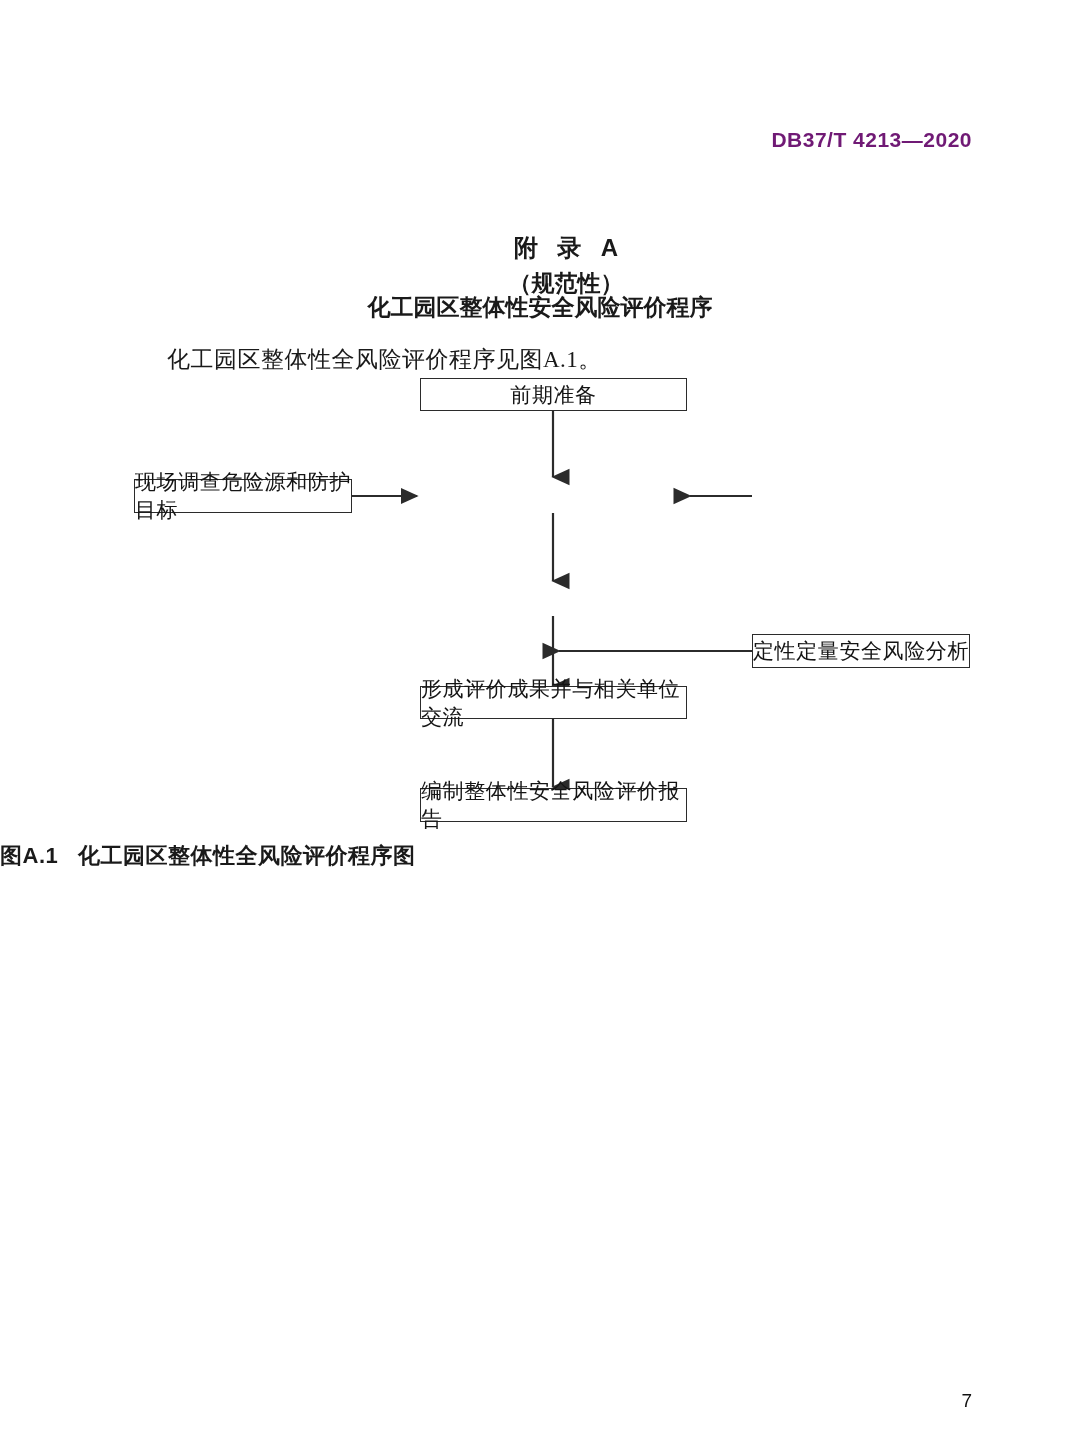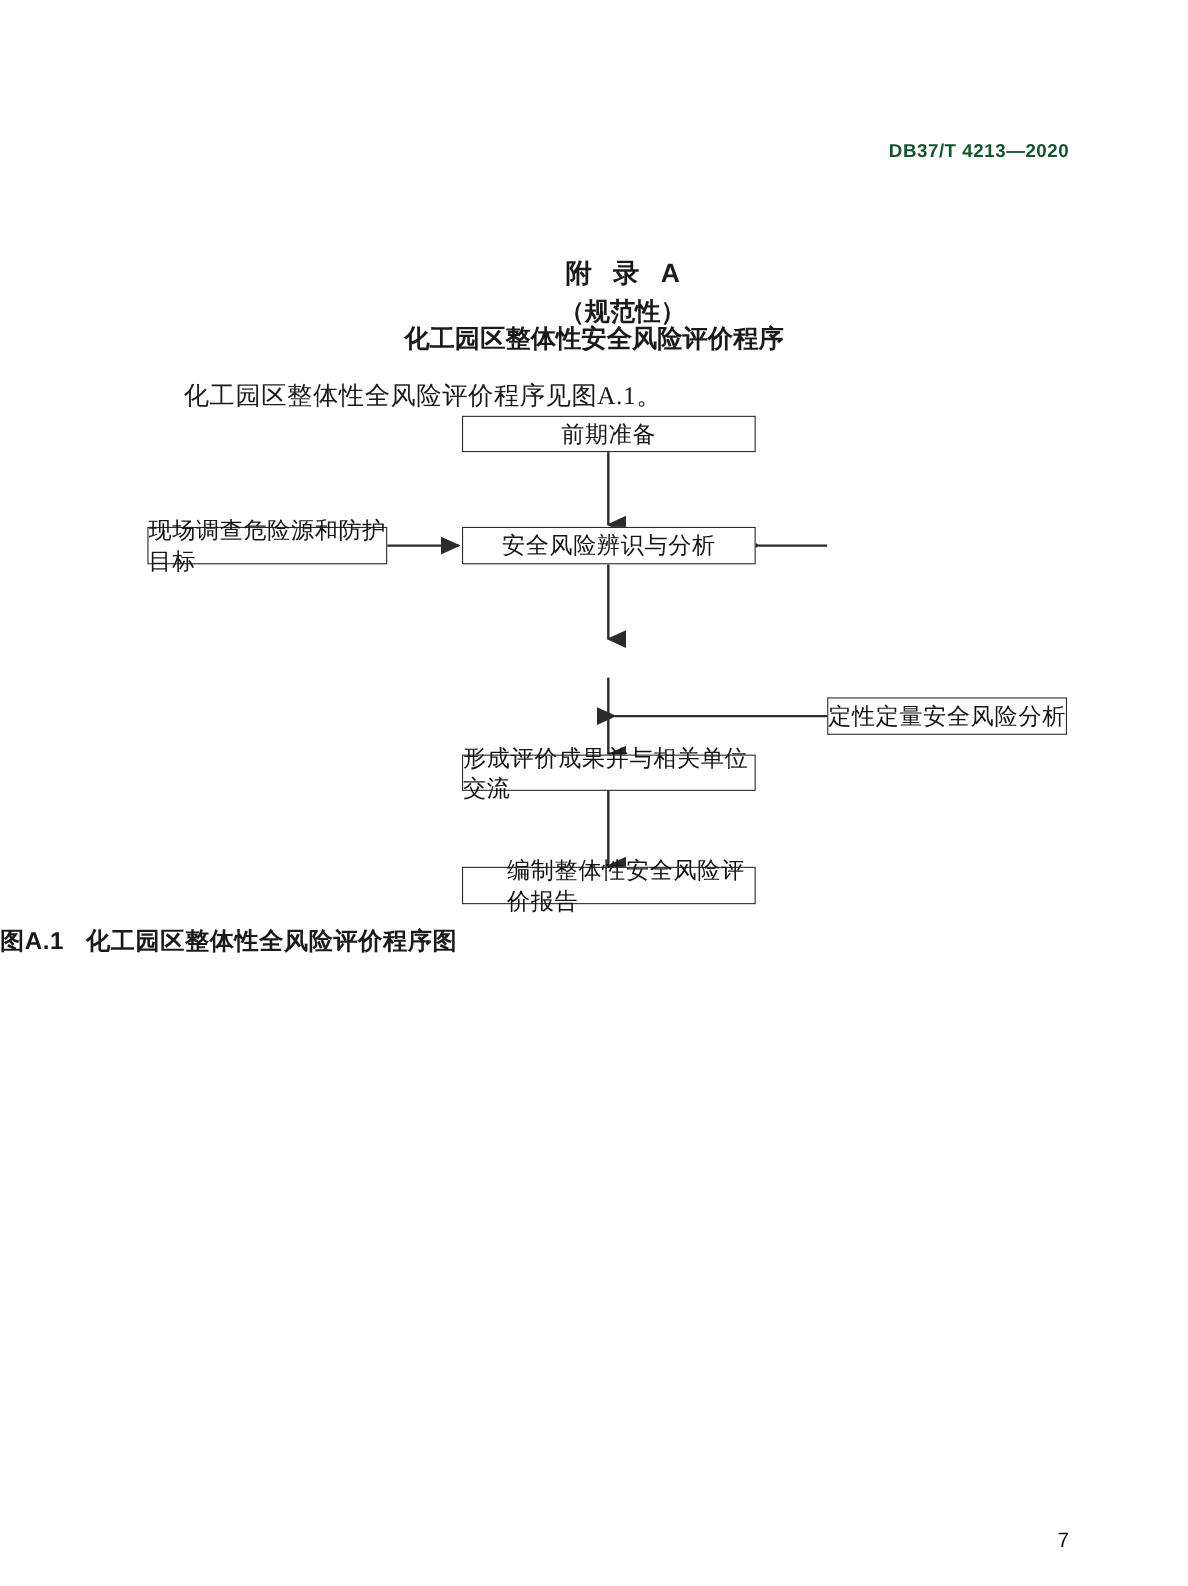--- a/index.html
+++ b/index.html
@@ -18,24 +18,24 @@
     background: #ffffff;
     overflow: hidden;
   }
 
   
   .page-header {
     position: absolute;
     top: 128px;
     right: 108px;
     font-family: "Liberation Sans", "DejaVu Sans", sans-serif;
-    font-size: 17px;
+    font-size: 21px;
     font-weight: 600;
     letter-spacing: 0.5px;
-    color: #14532d;
+    color: #701a75;
     white-space: pre;
   }
   .page-number {
     position: absolute;
     bottom: 30px;
     right: 108px;
     font-family: "Liberation Sans", "DejaVu Sans", sans-serif;
     font-size: 19px;
     color: #111;
   }
@@ -161,27 +161,26 @@
 
     <line x1="752" y1="651" x2="559" y2="651" stroke="#2b2b2b" stroke-width="2.2" marker-end="url(#arrow-left)"></line>
 
     <line x1="553" y1="719" x2="553" y2="787" stroke="#2b2b2b" stroke-width="2.2" marker-end="url(#arrow-down)"></line>
   </svg>
 
   <div class="node" style="left:134px; top:479px; width:218px; height:34px;">现场调查危险源和防护目标</div>
 
   <div class="node" style="left:420px; top:378px; width:267px; height:33px;">前期准备</div>
 
-  <div class="node" style="left:420px; top:479px; width:267px; height:34px;">安全风险辨识与分析</div>
 
 
 
   <div class="node" style="left:752px; top:634px; width:218px; height:34px;">定性定量安全风险分析</div>
 
   <div class="node" style="left:420px; top:686px; width:267px; height:33px;">形成评价成果并与相关单位交流</div>
 
-  <div class="node" style="left:420px; top:788px; width:267px; height:34px;padding-left:40px;">编制整体性安全风险评价报告</div>
+  <div class="node" style="left:420px; top:788px; width:267px; height:34px;">编制整体性安全风险评价报告</div>
 
   <div class="figure-caption">图A.1   化工园区整体性全风险评价程序图</div>
 
   <div class="page-number">7</div>
 
 </div>
 
 </body></html>

